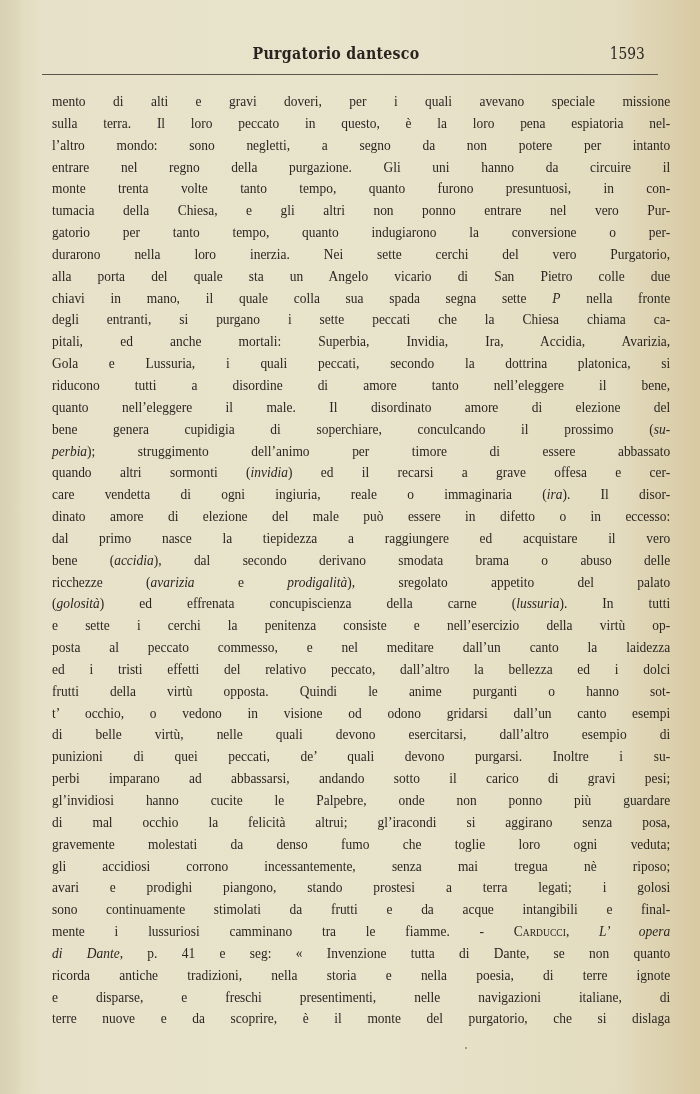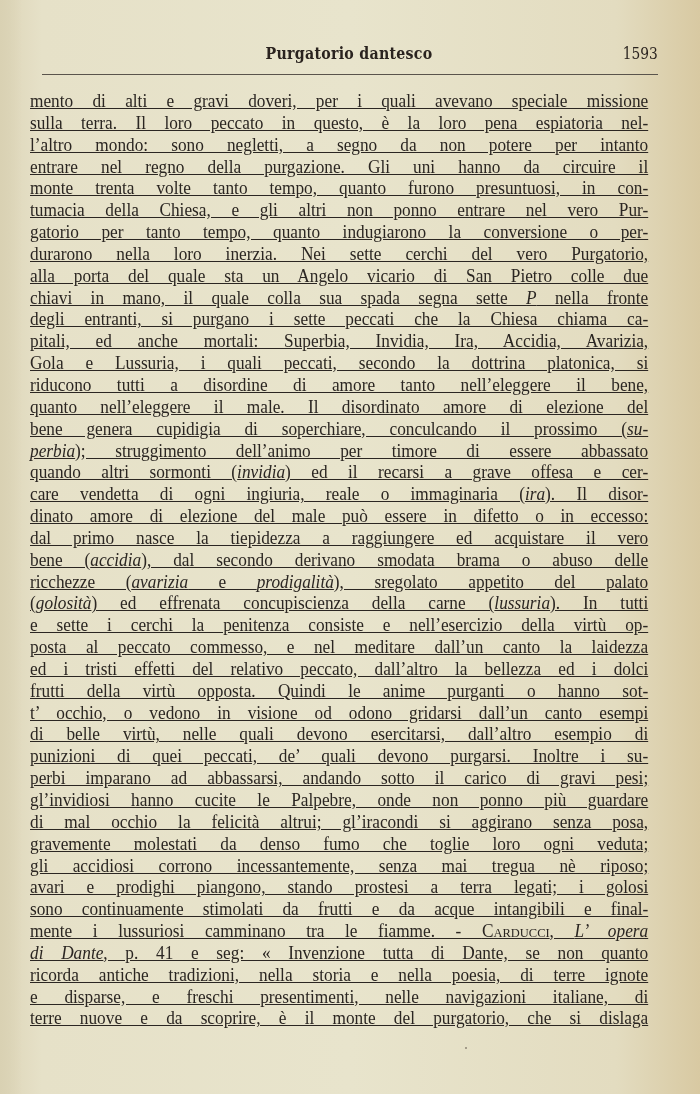--- a/index.html
+++ b/index.html
@@ -8,40 +8,40 @@
       background: linear-gradient(90deg, #ddd5b8 0%, #e6e1c8 6%, #e8e4cc 50%, #e3dcc0 88%, #d8c9a2 100%);
       position: relative;
       font-family: "Liberation Serif", "DejaVu Serif", serif;
       color: #2b2622;
     }
     .page-edge {
       position: absolute; left: 0; top: 0; bottom: 0; width: 22px;
       background: linear-gradient(90deg, #d9d1b3, rgba(230,225,200,0));
     }
     .header {
-      position: absolute; left: 40px; top: 44px; width: 618px; height: 26px;
+      position: absolute; left: 27px; top: 44px; width: 618px; height: 26px;
     }
     .running-title {
       position: absolute; left: 0; right: 0; top: 0; text-align: center;
       font-family: "DejaVu Serif", serif; font-weight: bold;
       font-size: 16.5px; letter-spacing: 0.3px; transform: scaleX(0.86);
       color: #2a231f;
     }
     .page-number {
       position: absolute; right: 0; top: 0;
       font-family: "DejaVu Serif", serif; font-size: 16px;
       transform: scaleX(0.86); transform-origin: right; color: #2a231f;
     }
     .rule {
       position: absolute; left: 42px; top: 74px; width: 616px; height: 0;
       border-top: 1.2px solid #5a544c;
     }
     .body-text {
-      position: absolute; left: 30px; top: 91px; width: 618px;
-      font-size: 18px; line-height: 21.85px; text-decoration: underline;
+      position: absolute; left: 52px; top: 91px; width: 618px;
+      font-size: 14px; line-height: 21.85px;
     }
     .line {
       display: block; white-space: nowrap; text-align: justify;
       text-align-last: justify; height: 21.85px;
       transform: scaleX(0.96); transform-origin: left;
       width: 104.2%;
     }
     em, .it { font-style: italic; }
     .sc { font-variant: small-caps; }
     .dot {

